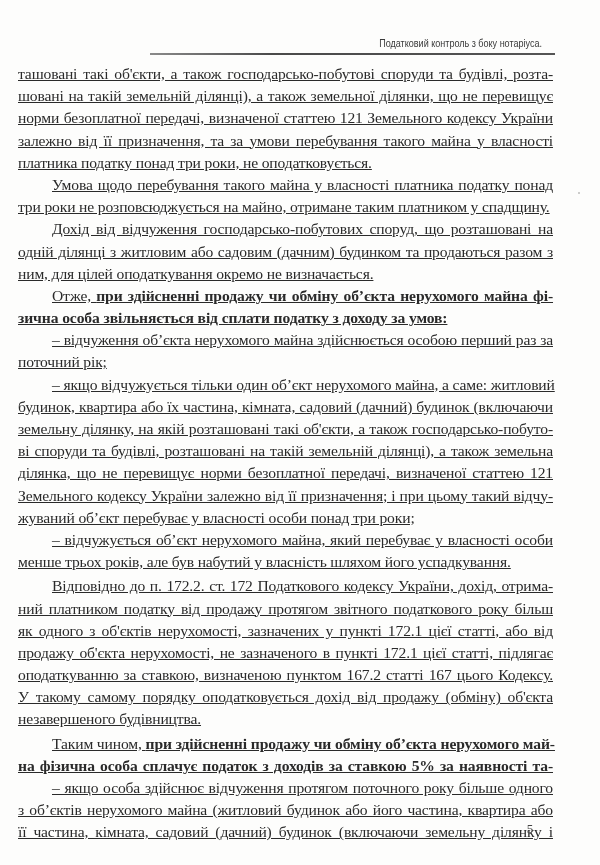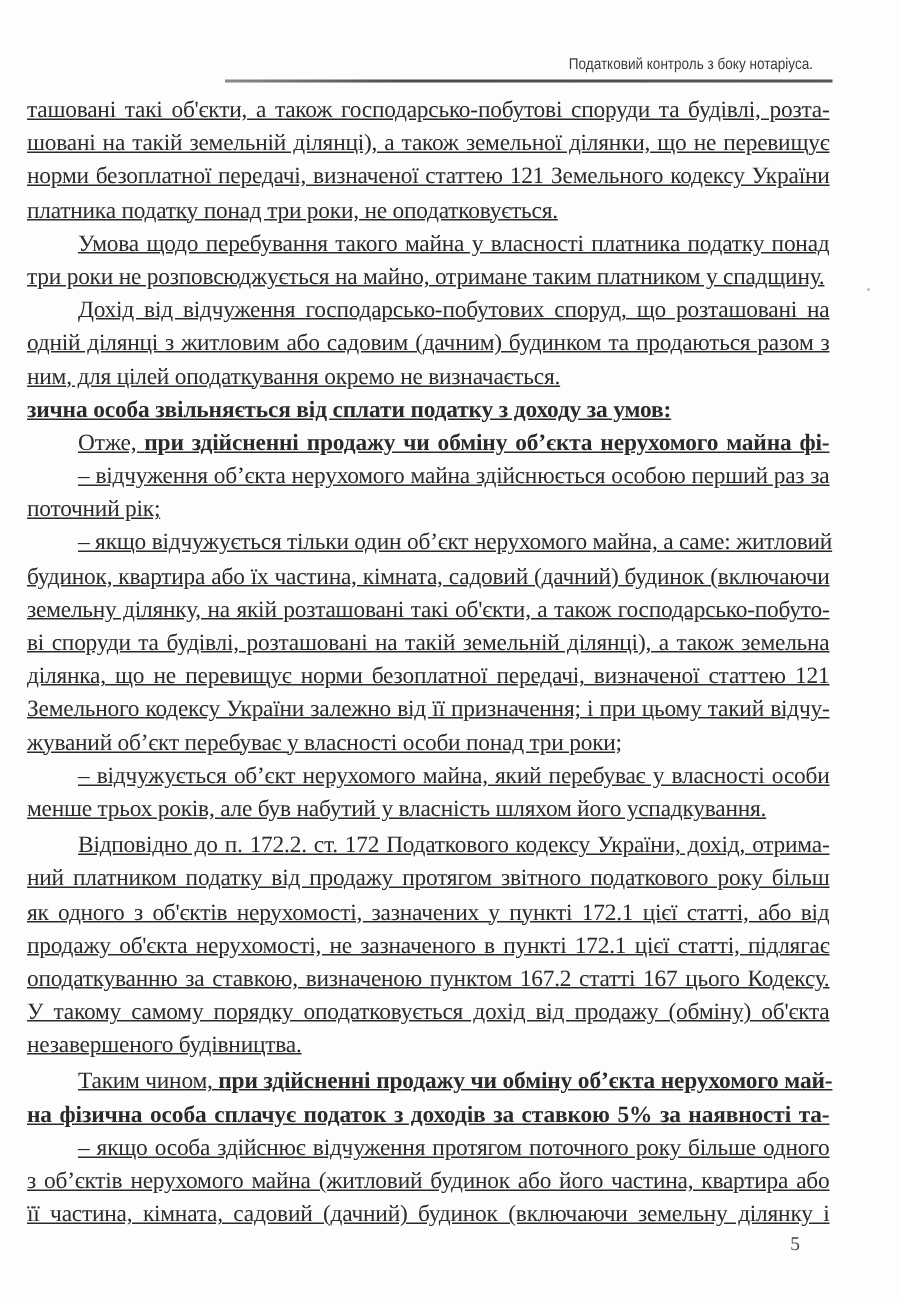--- a/index.html
+++ b/index.html
@@ -46,31 +46,32 @@
 <body>
 
 <div class="page">
   <div class="running-head">Податковий контроль з боку нотаріуса.</div>
   <div class="head-rule"></div>
 
   <div class="body-text">
     <div class="line">ташовані такі об'єкти, а також господарсько-побутові споруди та будівлі, розта-</div>
     <div class="line">шовані на такій земельній ділянці), а також земельної ділянки, що не перевищує</div>
     <div class="line">норми безоплатної передачі, визначеної статтею 121 Земельного кодексу України</div>
+    <div class="line">залежно від її призначення, та за умови перебування такого майна у власності</div>
     <div class="line last">платника податку понад три роки, не оподатковується.</div>
 
     <div class="line indent">Умова щодо перебування такого майна у власності платника податку понад</div>
     <div class="line last">три роки не розповсюджується на майно, отримане таким платником у спадщину.</div>
 
     <div class="line indent">Дохід від відчуження господарсько-побутових споруд, що розташовані на</div>
     <div class="line">одній ділянці з житловим або садовим (дачним) будинком та продаються разом з</div>
     <div class="line last">ним, для цілей оподаткування окремо не визначається.</div>
 
+    <div class="line indent"><span>Отже, </span><b>при здійсненні продажу чи обміну об’єкта нерухомого майна фі-</b></div>
     <div class="line last"><b>зична особа звільняється від сплати податку з доходу за умов:</b></div>
-    <div class="line indent"><span>Отже, </span><b>при здійсненні продажу чи обміну об’єкта нерухомого майна фі-</b></div>
 
     <div class="line indent">– відчуження об’єкта нерухомого майна здійснюється особою перший раз за</div>
     <div class="line last">поточний рік;</div>
 
     <div class="line indent">– якщо відчужується тільки один об’єкт нерухомого майна, а саме: житловий</div>
     <div class="line">будинок, квартира або їх частина, кімната, садовий (дачний) будинок (включаючи</div>
     <div class="line">земельну ділянку, на якій розташовані такі об'єкти, а також господарсько-побуто-</div>
     <div class="line">ві споруди та будівлі, розташовані на такій земельній ділянці), а також земельна</div>
     <div class="line">ділянка, що не перевищує норми безоплатної передачі, визначеної статтею 121</div>
     <div class="line">Земельного кодексу України залежно від її призначення; і при цьому такий відчу-</div>

